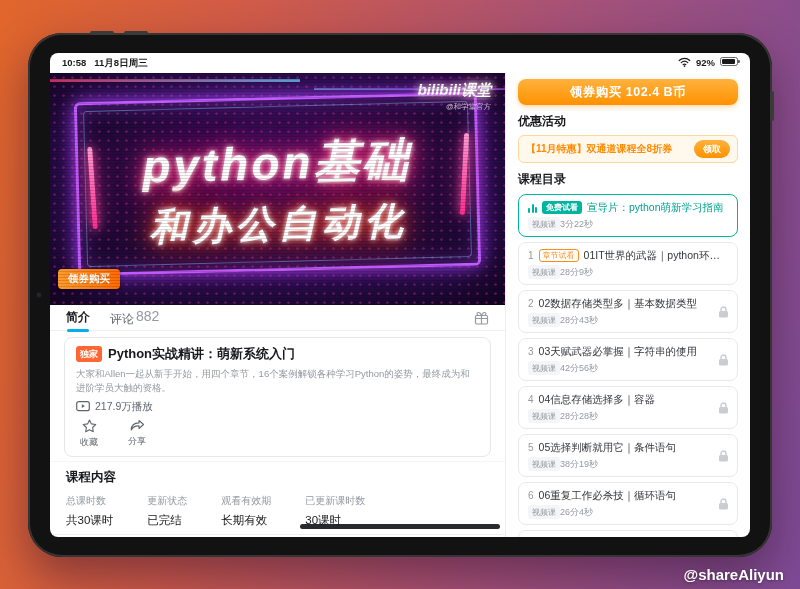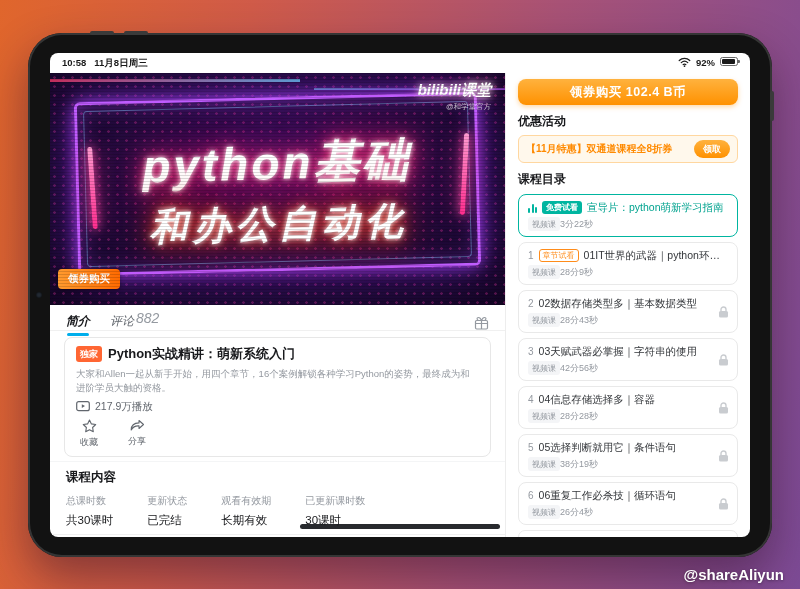--- a/index.html
+++ b/index.html
@@ -56,21 +56,21 @@
   .neon-line2 { font-size:38px; font-weight:bold; font-style:italic; letter-spacing:5px; color:#fff; white-space:nowrap;
                 text-shadow: 0 0 5px #fff, 0 0 12px #ff6040, 0 0 26px #ff3b1e, 0 0 46px #d42500; }
   .bili-logo { position:absolute; top:8px; right:14px; text-align:right; color:#fff; }
   .bili-logo-main { font-size:15px; font-weight:bold; font-style:italic; text-shadow:0 0 6px rgba(255,255,255,.9), 0 0 14px #ff7ab8; }
   .bili-logo-sub { font-size:7.5px; color:rgba(255,255,255,.75); margin-top:2px; }
   .hero-coupon { position:absolute; left:8px; bottom:16px; background:linear-gradient(90deg,#ff9a2e,#ff6a00); color:#fff;
                  font-size:10.5px; padding:3px 10px; border-radius:4px; font-weight:bold; box-shadow:0 1px 4px rgba(0,0,0,.4); cursor:pointer; }
   .hero-scanlines { position:absolute; inset:0; background:repeating-linear-gradient(0deg, rgba(0,0,0,.14) 0 1px, transparent 1px 3px); pointer-events:none; }
 
   
-  .tabs { flex:0 0 26px; display:flex; align-items:flex-end; gap:20px; padding:0 16px; border-bottom:1px solid #f0f0f0;font-style:italic; }
+  .tabs { flex:0 0 26px; display:flex; align-items:center; gap:20px; padding:0 16px; border-bottom:1px solid #f0f0f0; }
   .tab { font-size:12px; color:#61666d; position:relative; cursor:pointer; }
   .tab.active { color:#18191c; font-weight:bold; }
   .tab.active::after { content:''; position:absolute; left:50%; transform:translateX(-50%); bottom:-6px; width:22px; height:3px; border-radius:2px; background:#00aeec; }
   .tab-count { font-size:14px; color:#9499a0; margin-left:2px; vertical-align:2px; font-weight:normal; }
   .tab-gift { margin-left:auto; display:flex; align-items:center; cursor:pointer; }
 
   
   .info-card { margin:6px 14px 4px; border:1px solid #e7e7e7; border-radius:8px; padding:7px 11px; }
   .title-row { display:flex; align-items:center; gap:6px; }
   .badge-exclusive { background:#ff6633; color:#fff; font-size:9px; padding:1.5px 4px; border-radius:3px; font-weight:bold; flex:0 0 auto; }

